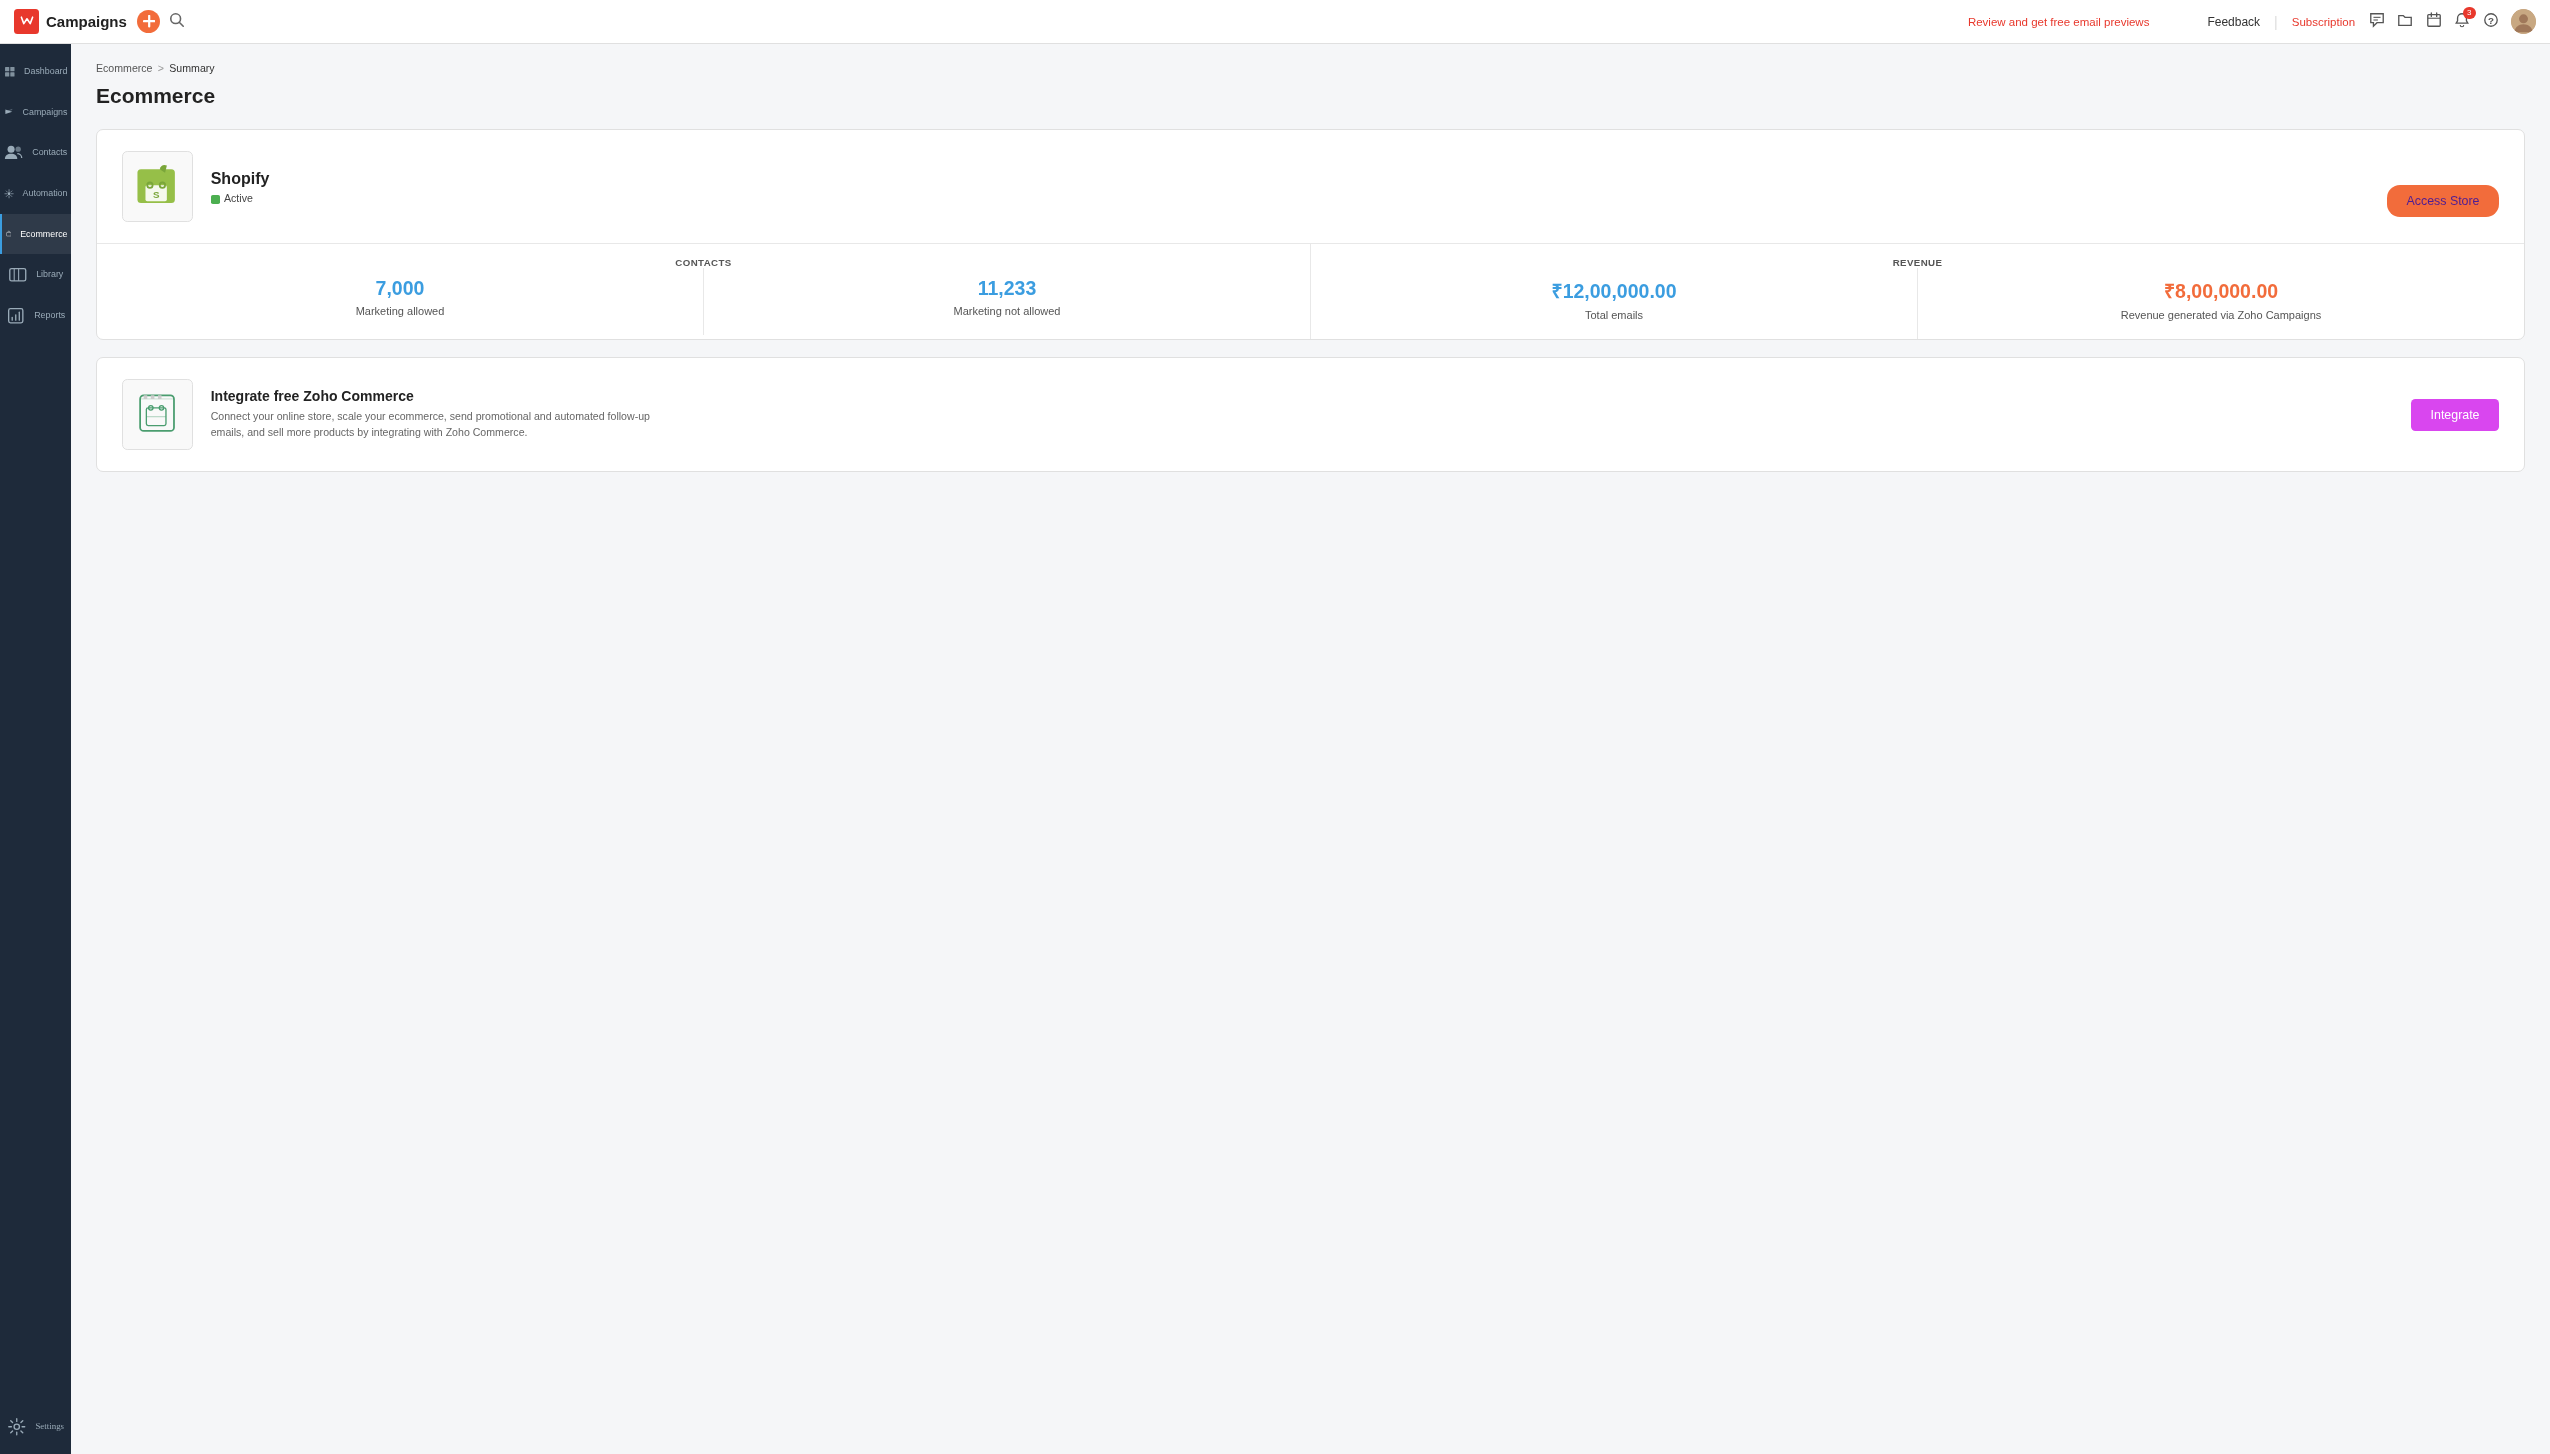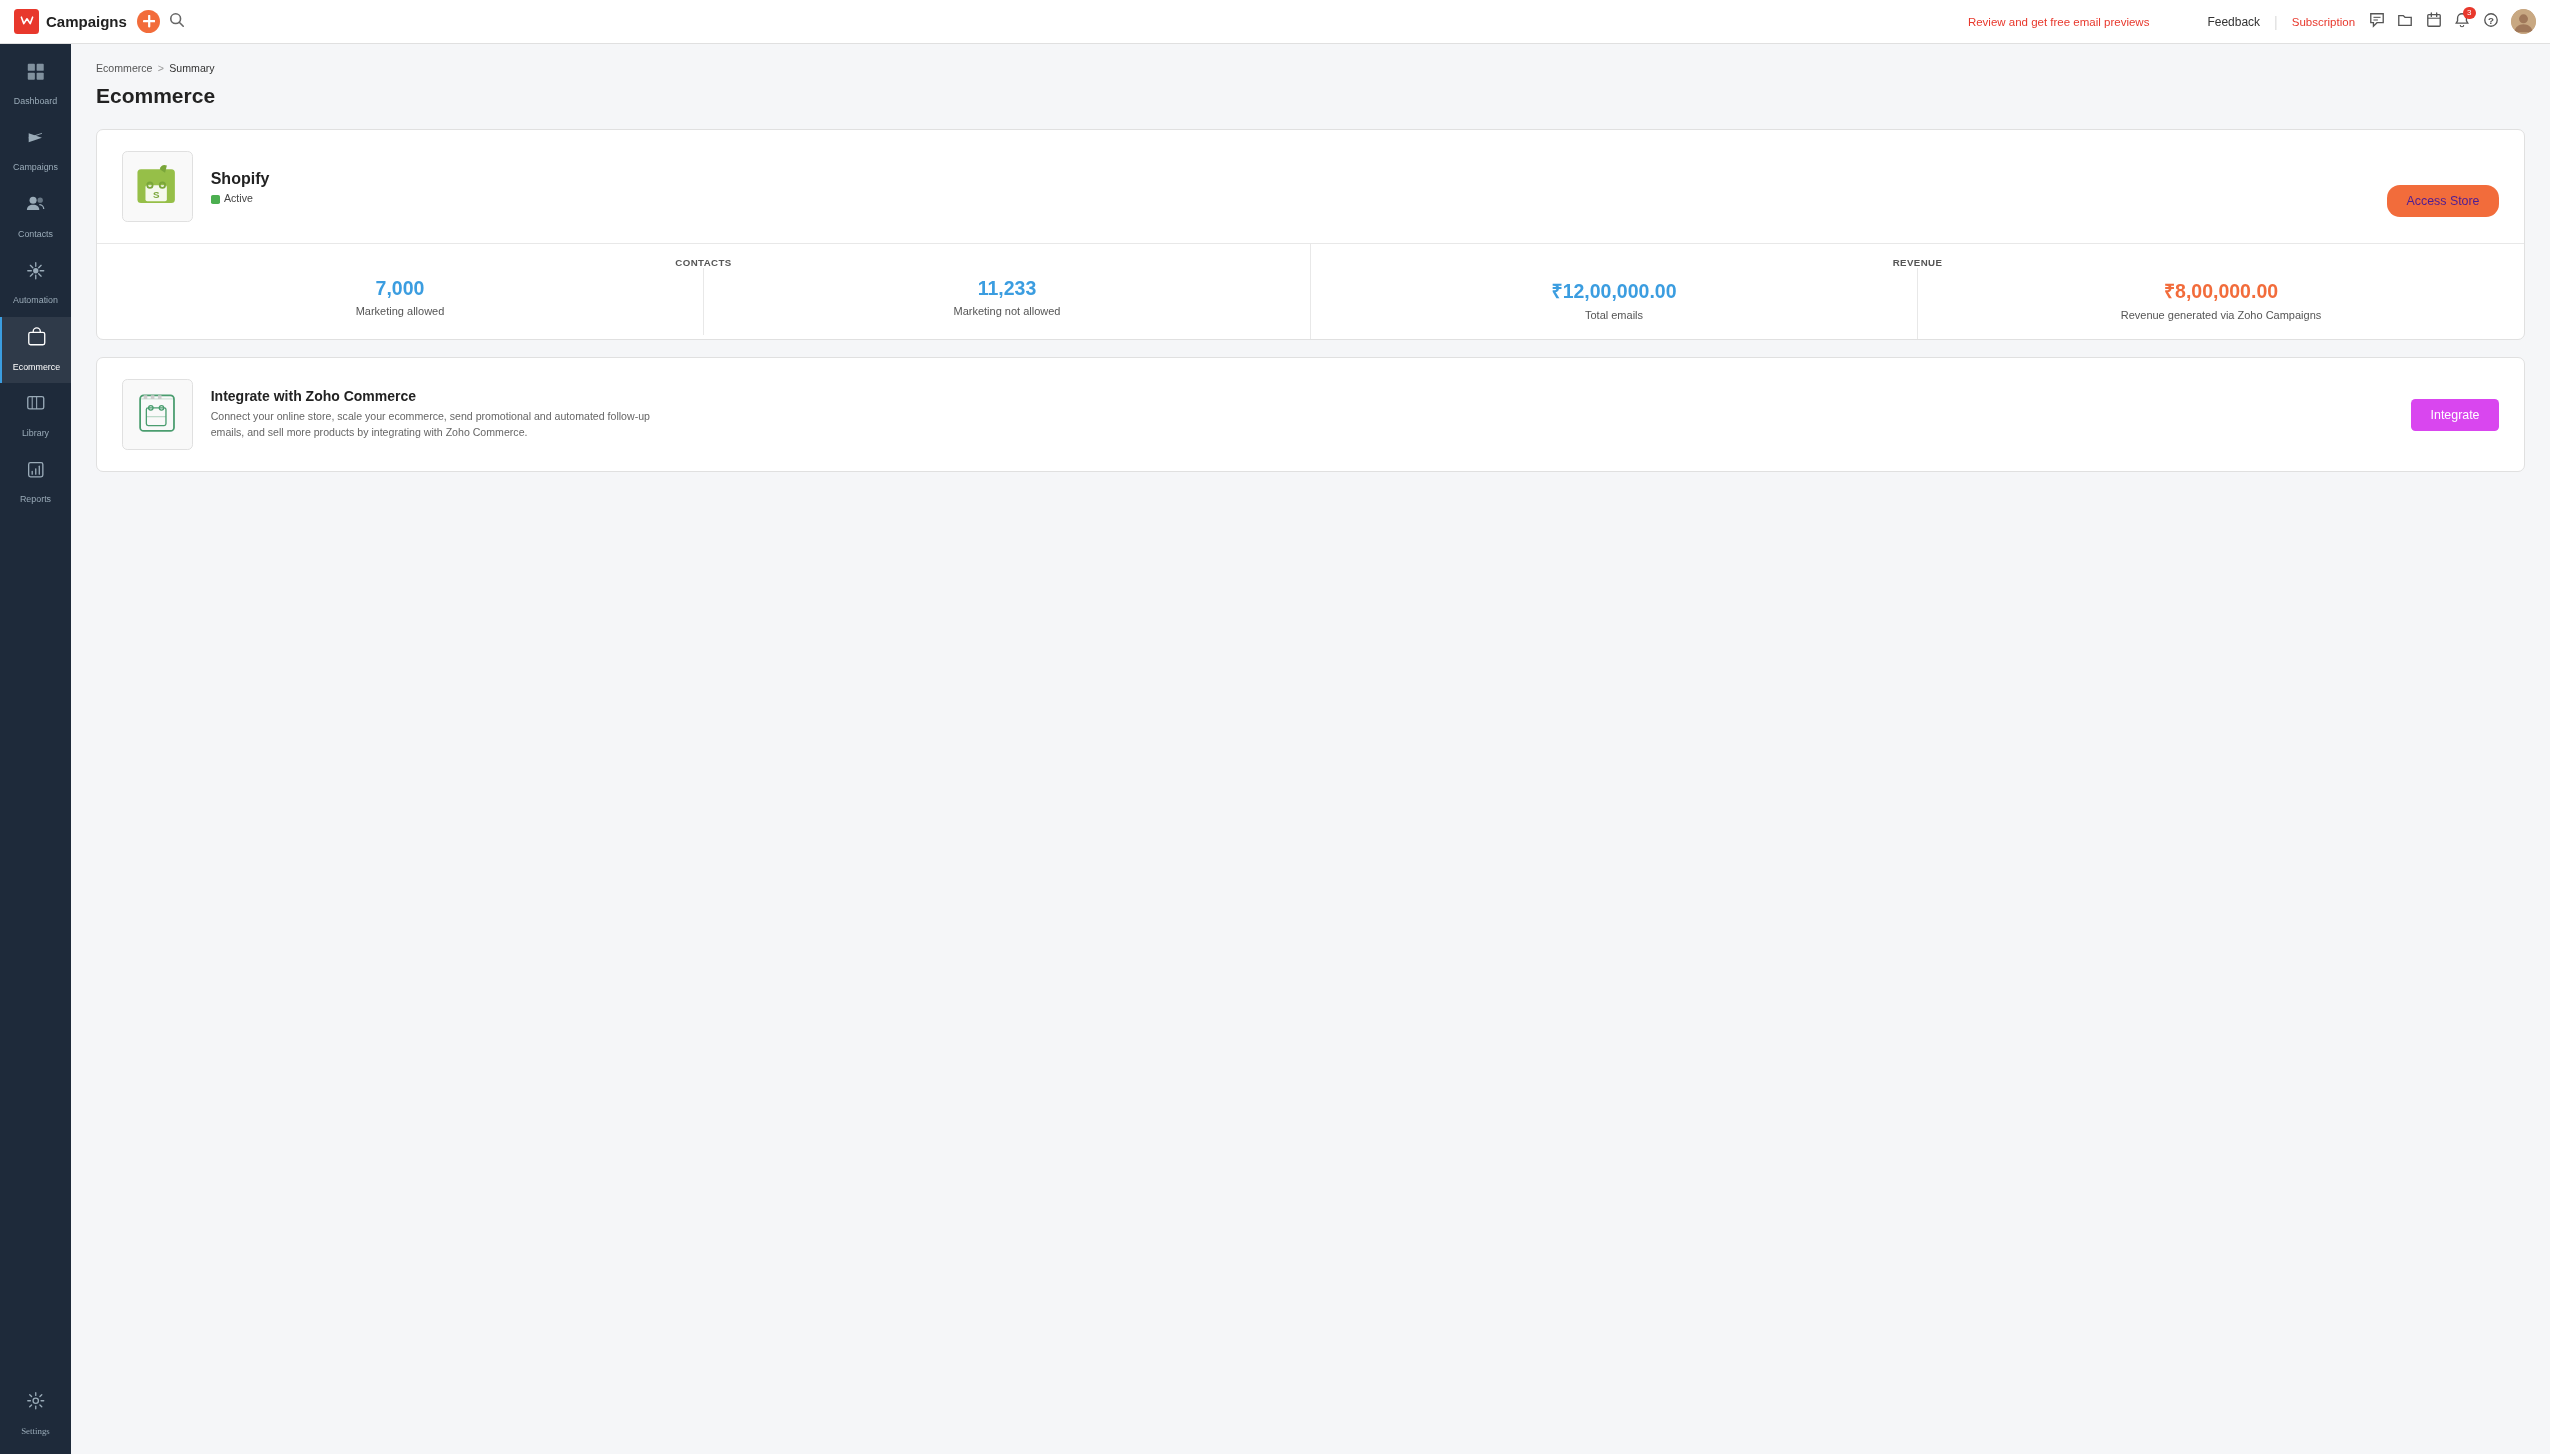--- a/index.html
+++ b/index.html
@@ -36,22 +36,22 @@
 
     
     .layout { display: flex; flex: 1; overflow: hidden; }
 
     
     .sidebar {
       width: 71px; background: #1e2a3a; display: flex; flex-direction: column;
       align-items: center; padding: 7px 0; flex-shrink: 0; overflow-y: auto;
     }
     .sidebar-item {
-      display: flex; flex-direction: column; align-items: center; justify-content: center;
-      width: 71px; padding: 10.6px 3.5px; cursor: pointer; color: #9aabb8; gap: 15px;
+      display: flex; flex-direction: row; align-items: center; justify-content: center;
+      width: 71px; padding: 10.6px 3.5px; cursor: pointer; color: #9aabb8; gap: 9px;
       text-decoration: none; position: relative;
     }
     .sidebar-item.active { color: #fff; background: rgba(255,255,255,0.08); }
     .sidebar-item.active::left-border {
       content: ''; position: absolute; left: 0; top: 0; bottom: 0; width: 2.7px; background: #3b9de0;
     }
     .sidebar-item svg { width: 19.5px; height: 19.5px; fill: currentColor; }
     .sidebar-label { font-size: 8.9px; text-align: center; line-height: 1.2; }
     .sidebar-spacer { flex: 1; }
     .sidebar-bottom { margin-top: auto; font-family: Liberation Serif, serif; }
@@ -344,21 +344,21 @@
             <rect x="8" y="6" width="38" height="40" rx="4" fill="none" stroke="#4a9d6f" stroke-width="2"></rect>
             <path d="M8 10h38" stroke="#4a9d6f" stroke-width="1" opacity="0.3"></path>
             <path d="M12 6h4v4h-4z M20 6h4v4h-4z M28 6h4v4h-4z" fill="#ccc"></path>
             <rect x="15" y="20" width="22" height="20" rx="2" fill="none" stroke="#4a9d6f" stroke-width="1.5"></rect>
             <circle cx="20" cy="20" r="2.5" fill="none" stroke="#4a9d6f" stroke-width="1.5"></circle>
             <circle cx="32" cy="20" r="2.5" fill="none" stroke="#4a9d6f" stroke-width="1.5"></circle>
             <line x1="15" y1="30" x2="37" y2="30" stroke="#4a9d6f" stroke-width="1" opacity="0.5"></line>
           </svg>
         </div>
         <div class="commerce-info">
-          <div class="commerce-title">Integrate with Zoho Commerce</div>
+          <div class="commerce-title">Integrate free Zoho Commerce</div>
           <div class="commerce-desc">Connect your online store, scale your ecommerce, send promotional and automated follow-up emails, and sell more products by integrating with Zoho Commerce.</div>
         </div>
         <button class="integrate-btn">Integrate</button>
       </div>
     </div>
 
   </main>
 </div>
 
 

